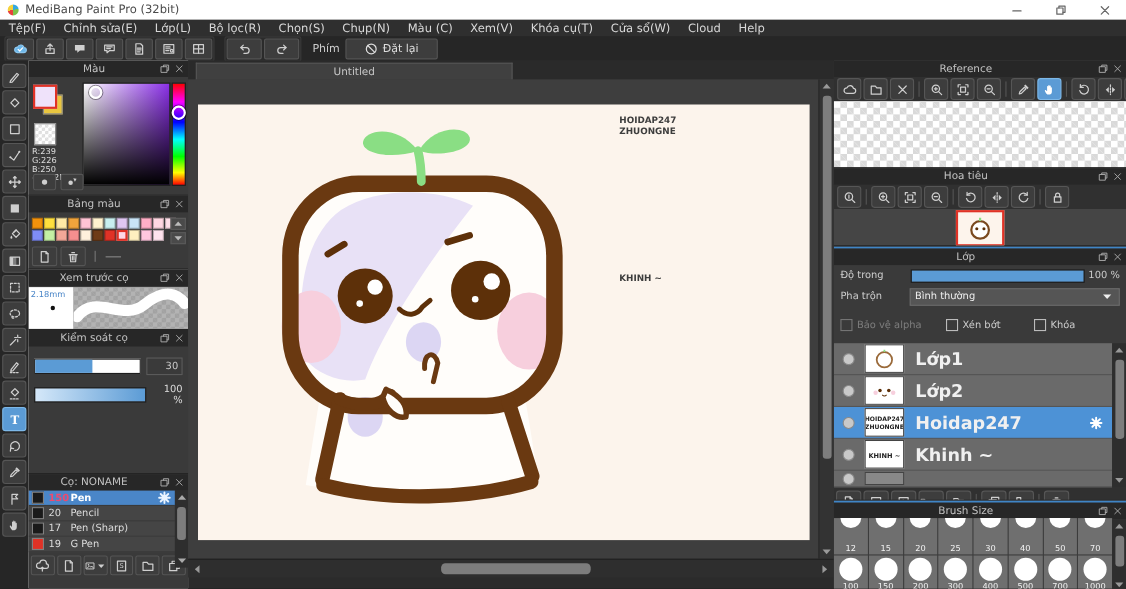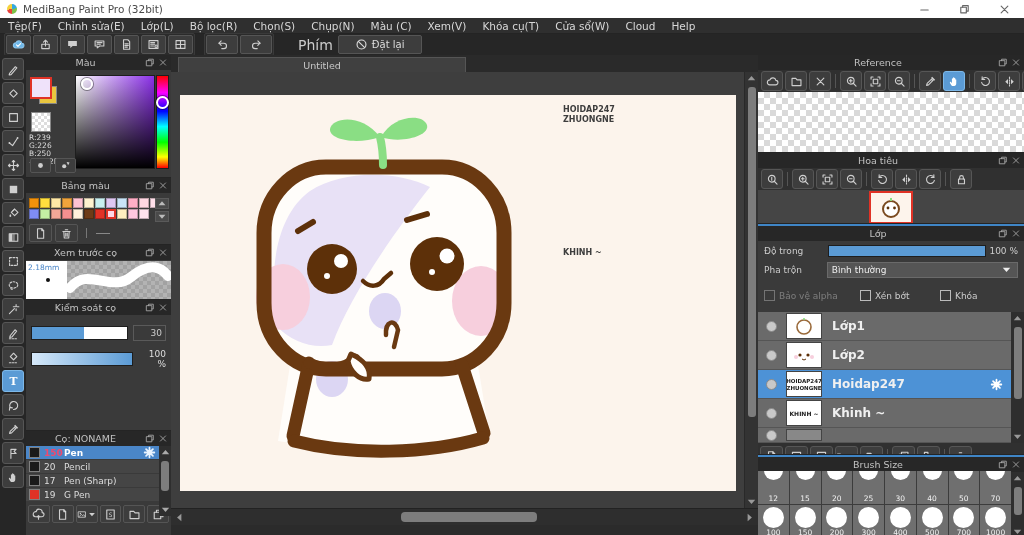--- a/index.html
+++ b/index.html
@@ -15,21 +15,21 @@
   
   .menubar{position:absolute;left:0;top:18px;right:0;height:15px;background:#2f2f2f;border-bottom:1px solid #242424;
     display:flex;align-items:center;font-size:10.5px;color:#d8d8d8;}
   .mitem{padding:0 8px;white-space:nowrap;}
   
   .topbar{position:absolute;left:0;top:34px;right:0;height:21px;background:#262626;display:flex;align-items:center;padding-left:4px;}
   .tgroup{display:flex;gap:2px;border:1px solid #3a3a3a;background:#2b2b2b;padding:1px;border-radius:2px;}
   .tbtn{width:23px;height:17px;background:#3d3d3d;border:1px solid #555;border-radius:2px;display:flex;align-items:center;justify-content:center;color:#cfcfcf;}
   .tbtn.wide{width:30px;}
   .tsep{width:9px;}
-  .phim-label{font-size:14px;color:#ccc;margin:0 5px 0 24px;}
+  .phim-label{font-size:10px;color:#ccc;margin:0 5px 0 10px;}
   .reset-btn{height:17px;padding:0 16px;display:flex;gap:4px;align-items:center;background:#3d3d3d;border:1px solid #555;border-radius:2px;font-size:10px;color:#ddd;}
   
   .toolstrip{position:absolute;left:0;top:55px;bottom:0;width:26px;background:#262626;display:flex;flex-direction:column;align-items:center;padding-top:3px;gap:2px;}
   .tool{width:20px;height:20px;background:#3d3d3d;border:1px solid #565656;border-radius:3px;display:flex;align-items:center;justify-content:center;color:#cfcfcf;flex:none;}
   .tool.active{background:#5b9bd5;border-color:#7db8e8;color:#fff;}
   
   .leftcol{position:absolute;left:26px;top:55px;width:145px;bottom:0;background:#ffffff;}
   .rightcol{position:absolute;left:758px;top:55px;width:266px;bottom:0;background:#333;}
   .panel{position:relative;border-bottom:1px solid #242424;background:#3a3a3a;overflow:hidden;}
   .phead{height:15px;background:#272727;display:flex;align-items:center;font-size:9.5px;color:#c2c2c2;}
@@ -89,21 +89,21 @@
   .rbtn{width:20px;height:18px;background:#3d3d3d;border:1px solid #565656;border-radius:3px;display:flex;align-items:center;justify-content:center;color:#cfcfcf;flex:none;}
   .rbtn.active{background:#5b9bd5;border-color:#7db8e8;color:#fff;}
   .rsep{width:1px;height:14px;background:#555;margin:0 2px;flex:none;}
   .lrow{display:flex;align-items:center;font-size:9px;color:#ccc;padding:0 6px;height:19px;}
   .ddl{width:185px;height:14px;background:#555;border:1px solid #6a6a6a;color:#eee;font-size:9px;display:flex;align-items:center;padding:0 4px;}
   .cb{width:9px;height:9px;border:1px solid #bbb;background:transparent;margin-right:4px;flex:none;}
   .layrow{display:flex;align-items:center;height:28px;background:#6a6a6a;border-bottom:1px solid #555;position:relative;}
   .layrow.sel{background:#4d92d6;}
   .eyedot{width:9px;height:9px;border-radius:50%;background:#c9c9c9;border:1px solid #8a8a8a;margin:0 9px 0 8px;flex:none;}
   .laythumb{width:34px;height:24px;border:1px solid #444;background:#fff;flex:none;overflow:hidden;}
-  .layname{margin-left:10px;font-size:12px;color:#f0f0f0;font-weight:bold;}
+  .layname{margin-left:10px;font-size:16px;color:#f0f0f0;font-weight:bold;}
   .laygear{position:absolute;right:8px;color:#fff;}
   .lscroll{position:absolute;right:0;top:0;width:13px;bottom:0;background:#2e2e2e;display:flex;flex-direction:column;align-items:center;color:#999;}
   .lbar{display:flex;gap:2px;padding:3px 2px;align-items:center;background:#303030;}
   .lbtn{width:21px;height:18px;background:#3d3d3d;border:1px solid #565656;border-radius:3px;display:flex;align-items:center;justify-content:center;color:#cfcfcf;}
   
   .szgrid{position:absolute;left:0;right:13px;top:16px;bottom:0;display:flex;flex-direction:column;gap:1px;background:#3c3c3c;}
   .szrow{display:flex;gap:1px;flex:1;}
   .szcell{flex:1;background:#6f6f6f;display:flex;flex-direction:column;align-items:center;overflow:hidden;position:relative;}
   .szcir{width:19px;height:19px;border-radius:50%;background:#fff;flex:none;}
   .sznum{font-size:7.5px;color:#f2f2f2;margin-top:auto;margin-bottom:1px;}

